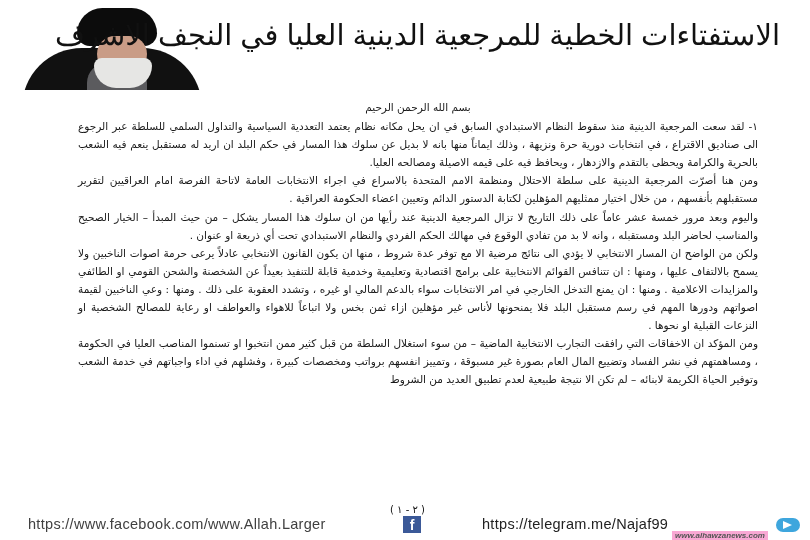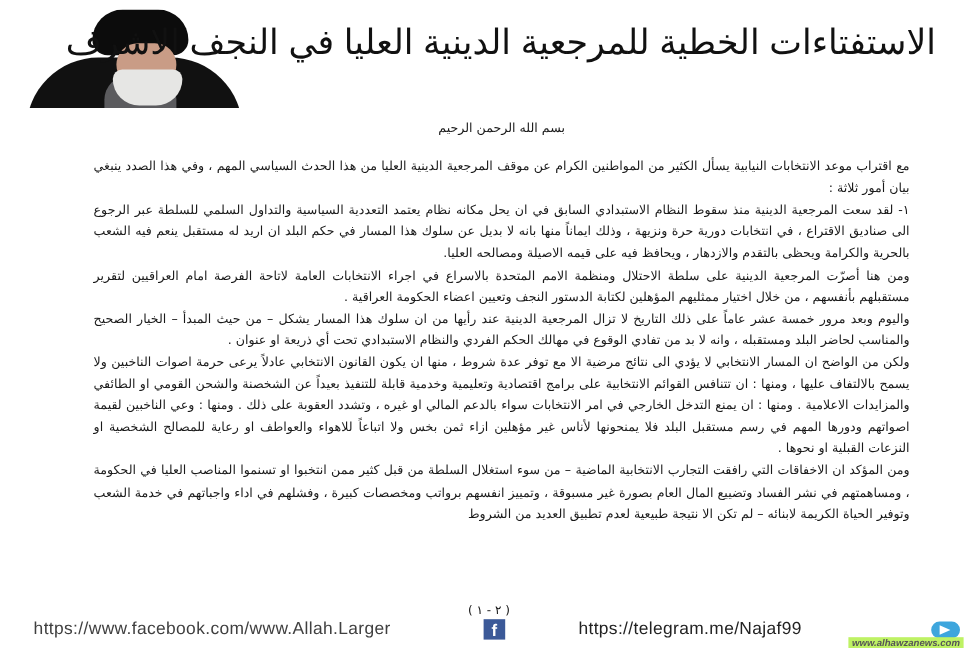--- a/index.html
+++ b/index.html
@@ -5,49 +5,48 @@
   html,body{margin:0;padding:0;}
   body{width:810px;height:540px;background:#fff;position:relative;overflow:hidden;font-family:"DejaVu Sans",sans-serif;color:#111;}
   .portrait{position:absolute;left:22px;top:8px;width:180px;height:82px;overflow:hidden;}
   .portrait .robe{position:absolute;left:0;top:40px;width:180px;height:60px;background:#111;border-radius:90px 90px 0 0;}
   .portrait .shirt{position:absolute;left:65px;top:55px;width:60px;height:40px;background:#5b5b5e;border-radius:20px 20px 0 0;}
   .portrait .turban{position:absolute;left:55px;top:0;width:80px;height:38px;background:#0c0c0c;border-radius:40px 40px 20px 20px;}
   .portrait .face{position:absolute;left:75px;top:28px;width:50px;height:38px;background:#c99c86;border-radius:18px 18px 20px 20px;}
   .portrait .beard{position:absolute;left:72px;top:50px;width:58px;height:30px;background:#e6e6e4;border-radius:10px 10px 28px 28px;}
   .title{position:absolute;left:180px;top:18px;width:600px;height:50px;font-family:Liberation Sans, sans-serif;font-size:29px;direction:rtl;text-align:right;white-space:nowrap;color:#111;letter-spacing:-1px;}
   .doc{position:absolute;left:78px;top:98px;width:680px;height:400px;direction:rtl;font-family:"DejaVu Sans",sans-serif;font-size:10.5px;line-height:18.1px;color:#1a1a1a;}
-  .doc .basmala{text-align:center;font-size:10.5px;margin-bottom:14px;}
+  .doc .basmala{text-align:center;font-size:10.5px;margin-bottom:1px;}
   .doc p{margin:0;text-align:justify;}
   .page-num{position:absolute;left:390px;top:504px;font-size:10px;font-weight:normal;direction:ltr;}
   .footer{position:absolute;left:0;top:510px;width:810px;height:30px;font-family:"Liberation Sans",sans-serif;}
   .fb-link{position:absolute;left:28px;top:6px;font-size:14.5px;color:#404040;letter-spacing:0.3px;}
   .fb-icon{position:absolute;left:403px;top:6px;width:18px;height:17px;background:#3b5998;color:#fff;font-weight:bold;font-size:14px;text-align:center;line-height:19px;}
   .tg-link{position:absolute;left:482px;top:6px;font-size:14.5px;color:#222;letter-spacing:0.3px;}
   .tg-icon{position:absolute;left:776px;top:8px;width:24px;height:14px;background:#3ea6dd;border-radius:12px;}
   .tg-icon:after{content:"";position:absolute;left:7px;top:3px;border-left:9px solid #fff;border-top:4px solid transparent;border-bottom:4px solid transparent;}
-  .watermark{position:absolute;left:707px;top:21px;font-size:8px;font-style:italic;font-weight:bold;color:#555;background:#bef264;padding:0 3px;}
+  .watermark{position:absolute;left:672px;top:21px;font-size:8px;font-style:italic;font-weight:bold;color:#555;background:#f9a8d4;padding:0 3px;}
 </style>
 </head>
 <body>
 
 <div class="portrait">
   <div class="robe"></div>
   <div class="shirt"></div>
   <div class="turban"></div>
   <div class="face"></div>
   <div class="beard"></div>
 </div>
 
 <div class="title">الاستفتاءات الخطية للمرجعية الدينية العليا في النجف الاشرف</div>
 
 <div class="doc">
   <div class="basmala">بسم الله الرحمن الرحيم</div>
-  <p>مع اقتراب موعد الانتخابات النيابية يسأل الكثير من المواطنين الكرام عن موقف المرجعية الدينية العليا من هذا الحدث السياسي المهم ، وفي هذا الصدد ينبغي بيان أمور ثلاثة :</p>
   <p>١- لقد سعت المرجعية الدينية منذ سقوط النظام الاستبدادي السابق في ان يحل مكانه نظام يعتمد التعددية السياسية والتداول السلمي للسلطة عبر الرجوع الى صناديق الاقتراع ، في انتخابات دورية حرة ونزيهة ، وذلك ايماناً منها بانه لا بديل عن سلوك هذا المسار في حكم البلد ان اريد له مستقبل ينعم فيه الشعب بالحرية والكرامة ويحظى بالتقدم والازدهار ، ويحافظ فيه على قيمه الاصيلة ومصالحه العليا.</p>
-  <p>ومن هنا أصرّت المرجعية الدينية على سلطة الاحتلال ومنظمة الامم المتحدة بالاسراع في اجراء الانتخابات العامة لاتاحة الفرصة امام العراقيين لتقرير مستقبلهم بأنفسهم ، من خلال اختيار ممثليهم المؤهلين لكتابة الدستور النجف وتعيين اعضاء الحكومة العراقية .</p>
+  <p>ومن هنا أصرّت المرجعية الدينية على سلطة الاحتلال ومنظمة الامم المتحدة بالاسراع في اجراء الانتخابات العامة لاتاحة الفرصة امام العراقيين لتقرير مستقبلهم بأنفسهم ، من خلال اختيار ممثليهم المؤهلين لكتابة الدستور الدائم وتعيين اعضاء الحكومة العراقية .</p>
   <p>واليوم وبعد مرور خمسة عشر عاماً على ذلك التاريخ لا تزال المرجعية الدينية عند رأيها من ان سلوك هذا المسار يشكل – من حيث المبدأ – الخيار الصحيح والمناسب لحاضر البلد ومستقبله ، وانه لا بد من تفادي الوقوع في مهالك الحكم الفردي والنظام الاستبدادي تحت أي ذريعة او عنوان .</p>
   <p>ولكن من الواضح ان المسار الانتخابي لا يؤدي الى نتائج مرضية الا مع توفر عدة شروط ، منها ان يكون القانون الانتخابي عادلاً يرعى حرمة اصوات الناخبين ولا يسمح بالالتفاف عليها ، ومنها : ان تتنافس القوائم الانتخابية على برامج اقتصادية وتعليمية وخدمية قابلة للتنفيذ بعيداً عن الشخصنة والشحن القومي او الطائفي والمزايدات الاعلامية . ومنها : ان يمنع التدخل الخارجي في امر الانتخابات سواء بالدعم المالي او غيره ، وتشدد العقوبة على ذلك . ومنها : وعي الناخبين لقيمة اصواتهم ودورها المهم في رسم مستقبل البلد فلا يمنحونها لأناس غير مؤهلين ازاء ثمن بخس ولا اتباعاً للاهواء والعواطف او رعاية للمصالح الشخصية او النزعات القبلية او نحوها .</p>
   <p>ومن المؤكد ان الاخفاقات التي رافقت التجارب الانتخابية الماضية – من سوء استغلال السلطة من قبل كثير ممن انتخبوا او تسنموا المناصب العليا في الحكومة ، ومساهمتهم في نشر الفساد وتضييع المال العام بصورة غير مسبوقة ، وتمييز انفسهم برواتب ومخصصات كبيرة ، وفشلهم في اداء واجباتهم في خدمة الشعب وتوفير الحياة الكريمة لابنائه – لم تكن الا نتيجة طبيعية لعدم تطبيق العديد من الشروط</p>
 </div>
 
 <div class="page-num">( ٢ - ١ )</div>
 
 <div class="footer">
   <span class="fb-link">https://www.facebook.com/www.Allah.Larger</span>
   <span class="fb-icon">f</span>

